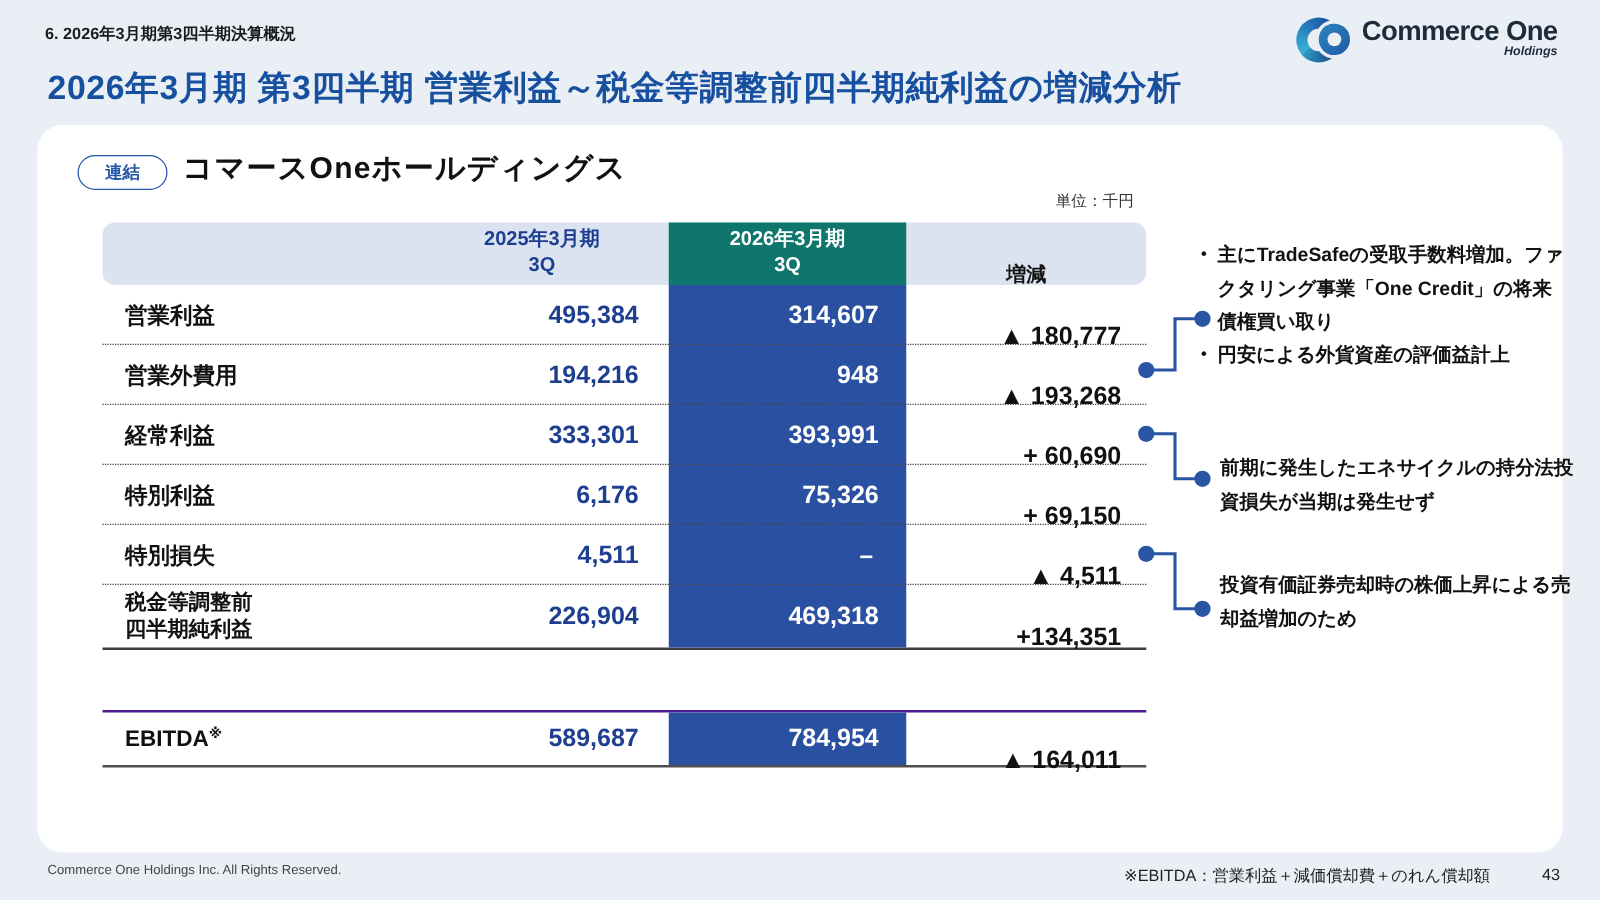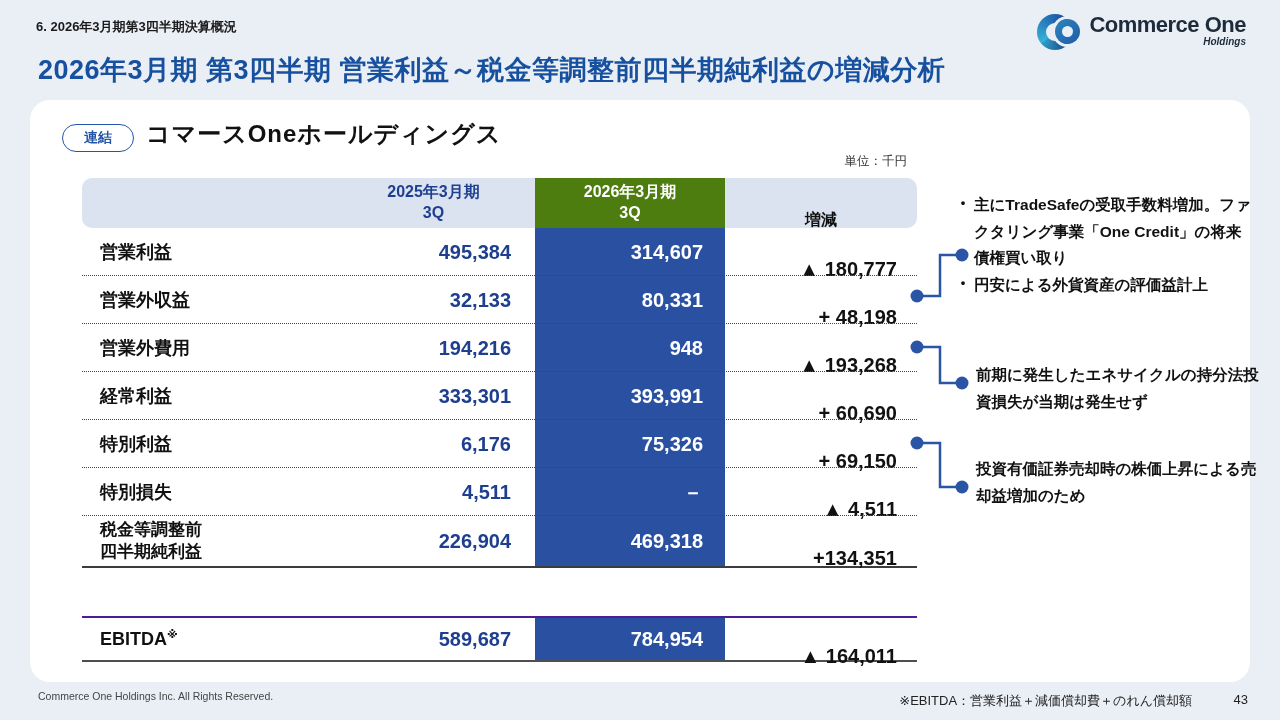--- a/index.html
+++ b/index.html
@@ -36,21 +36,21 @@
   
   .fin-table { position:absolute; left:52px; top:78px; width:835px; }
   .t-row { display:flex; height:48px; align-items:center; position:relative; }
   .t-head { height:50px; background:#dbe3f1; border-radius:10px; align-items:stretch; }
   .c-label { width:250px; padding-left:18px; font-size:18px; font-weight:bold; color:#111; line-height:1.25; }
   .c-prev  { width:203px; text-align:right; padding-right:24px; font-size:20px; font-weight:bold; color:#1e3f8f; }
   .c-curr  { width:190px; text-align:right; padding-right:22px; font-size:20px; font-weight:bold; color:#fff;
              background:#2a51a1; height:100%; display:flex; align-items:center; justify-content:flex-end; }
   .c-change{ width:192px; text-align:right; padding-right:20px; font-size:20px; font-weight:bold; color:#111;margin-top:35px; }
   .t-head .c-prev { display:flex; align-items:center; justify-content:center; padding-right:0; font-size:16px; color:#1e3f8f; }
-  .t-head .c-curr { justify-content:center; padding-right:0; font-size:16px; background:#4d7c0f; }
+  .t-head .c-curr { justify-content:center; padding-right:0; font-size:16px; background:#0f766e; }
   .t-head .c-change { display:flex; align-items:center; justify-content:center; padding-right:0; font-size:16px; }
   .pre { white-space:pre-line; text-align:center; line-height:1.3; }
   .sep::before { content:""; position:absolute; top:-1px; left:0; right:0; border-top:1.5px dotted #454545; z-index:2; }
   .t-body { border-bottom:2px solid #3c3c3c; }
   .r-last .c-label { font-size:17px; }
   .ebitda-row { margin-top:48px; height:46px; border-top:2px solid #4c1d95; border-bottom:2px solid #4f4f4f; }
   .sup { font-size:11px; vertical-align:super; }
 
   
   .ann { position:absolute; font-size:15.5px; font-weight:bold; color:#111; line-height:1.72; }
@@ -101,26 +101,20 @@
 3Q</div>
         <div class="c-change">増減</div>
       </div>
 
       <div class="t-body">
         <div class="t-row">
           <div class="c-label">営業利益</div>
           <div class="c-prev">495,384</div>
           <div class="c-curr">314,607</div>
           <div class="c-change">▲ 180,777</div>
-        </div>
-        <div class="t-row sep">
-          <div class="c-label">営業外収益</div>
-          <div class="c-prev">32,133</div>
-          <div class="c-curr">80,331</div>
-          <div class="c-change">+ 48,198</div>
         </div>
         <div class="t-row sep">
           <div class="c-label">営業外費用</div>
           <div class="c-prev">194,216</div>
           <div class="c-curr">948</div>
           <div class="c-change">▲ 193,268</div>
         </div>
         <div class="t-row sep">
           <div class="c-label">経常利益</div>
           <div class="c-prev">333,301</div>

